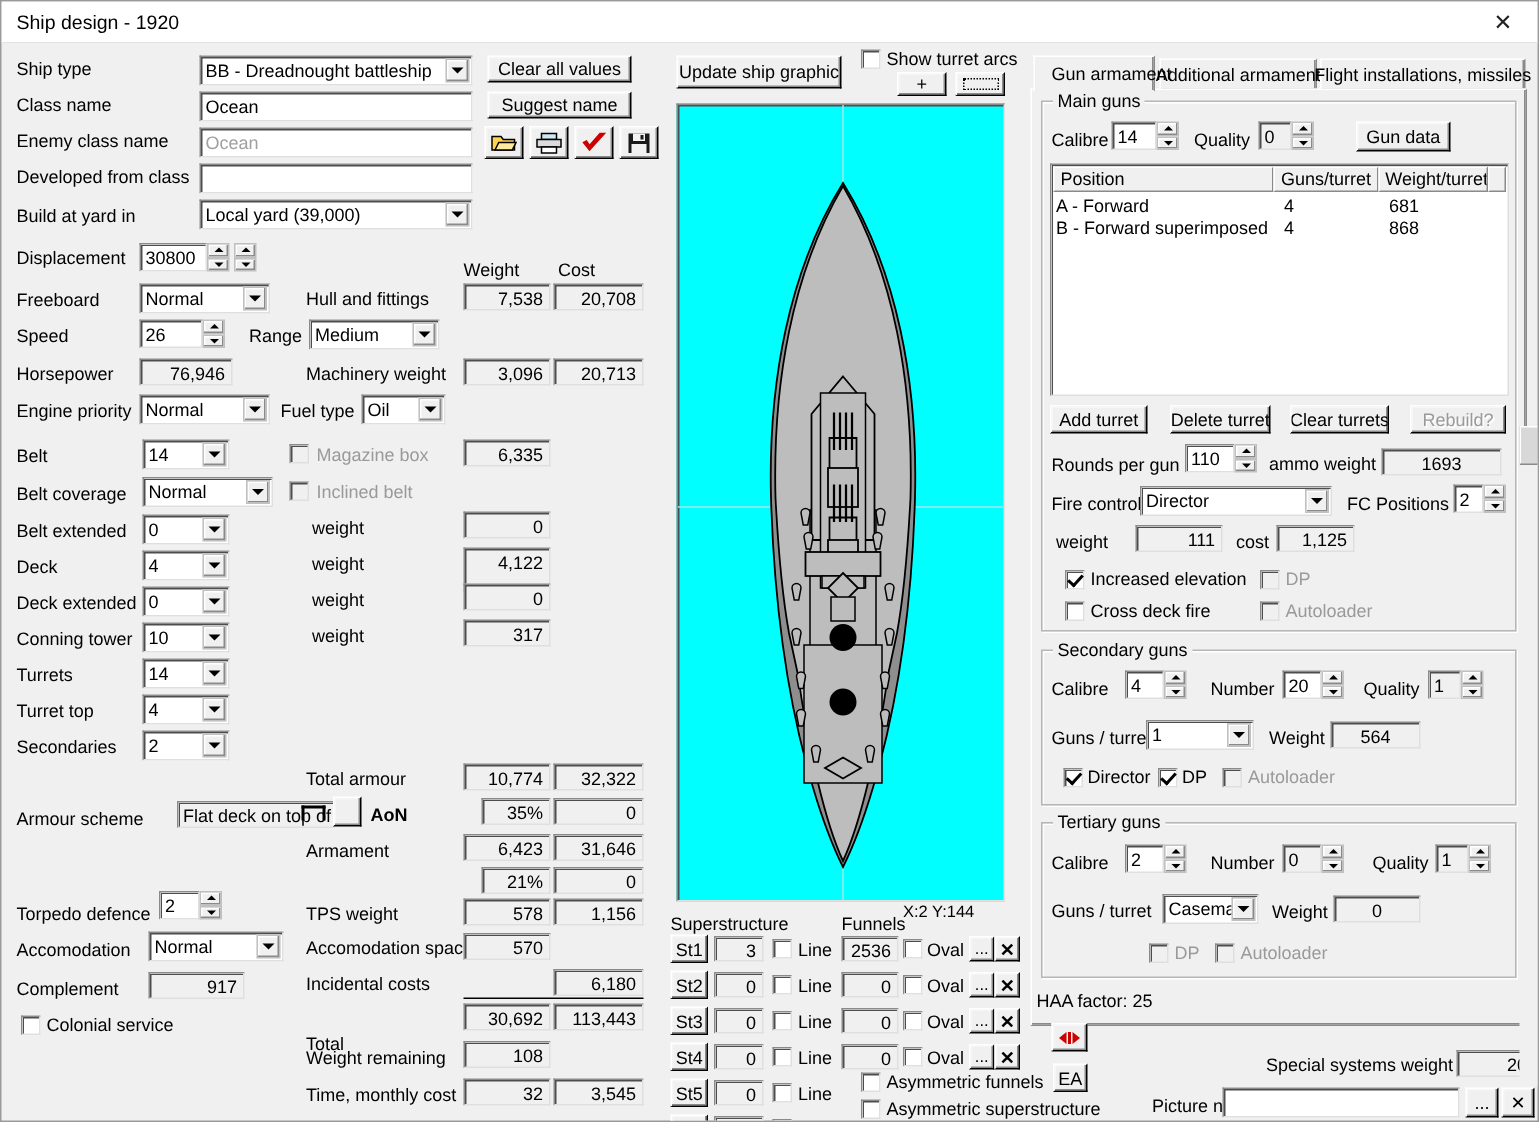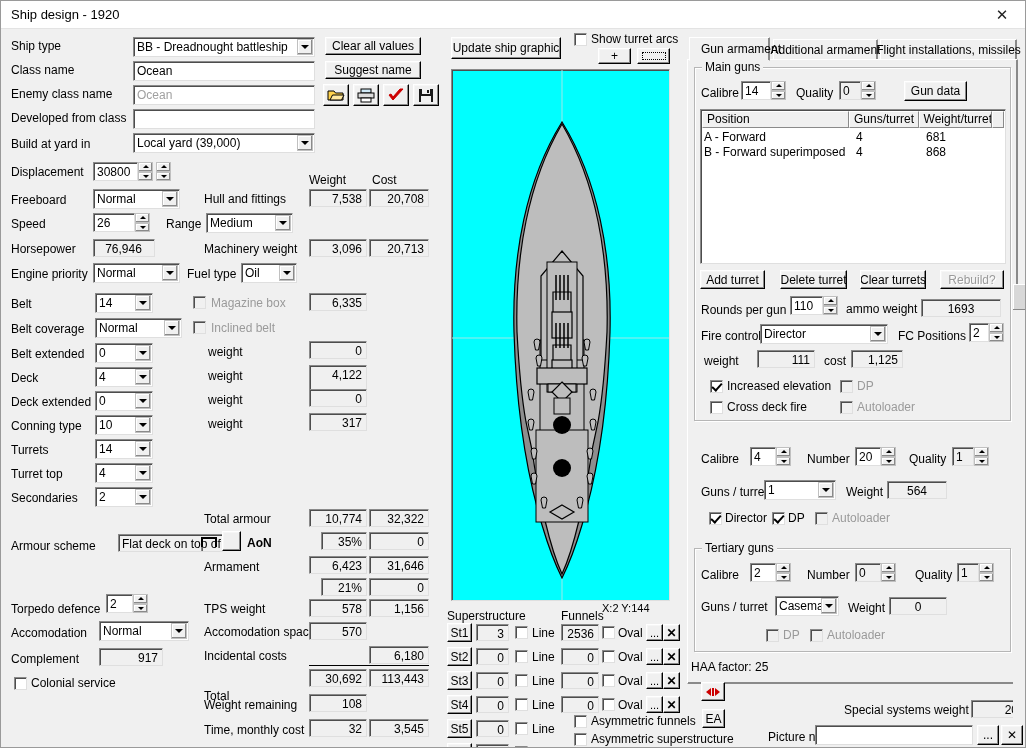--- a/index.html
+++ b/index.html
@@ -264,21 +264,21 @@
       <div class="up"></div>
       <div class="dn"></div>
     </div>
   <div class="lbl" style="left:165px;top:216px;">Range</div>
   <div class="cb" style="left:205px;top:212px;width:87px;height:20px;">
     <span>Medium</span>
     <span class="arrow"></span>
   </div>
 
   <div class="lbl" style="left:10px;top:241px;">Horsepower</div>
-  <div class="tb ro right" style="left:92px;top:238px;width:62px;height:18px;text-align:center;">76,946</div>
+  <div class="tb ro right" style="left:92px;top:238px;width:62px;height:18px;">76,946</div>
   <div class="lbl" style="left:203px;top:241px;">Machinery weight</div>
   <div class="tb ro right" style="left:308px;top:238px;width:58px;height:18px;">3,096</div>
   <div class="tb ro right" style="left:368px;top:238px;width:60px;height:18px;">20,713</div>
 
   <div class="lbl" style="left:10px;top:266px;">Engine priority</div>
   <div class="cb" style="left:92px;top:262px;width:87px;height:20px;">
     <span>Normal</span>
     <span class="arrow"></span>
   </div>
   <div class="lbl" style="left:186px;top:266px;">Fuel type</div>
@@ -321,21 +321,21 @@
   <div class="tb ro right" style="left:308px;top:364px;width:58px;height:30px;">4,122</div>
 
   <div class="lbl" style="left:10px;top:394px;">Deck extended</div>
   <div class="cb" style="left:94px;top:390px;width:58px;height:20px;">
     <span>0</span>
     <span class="arrow"></span>
   </div>
   <div class="lbl" style="left:207px;top:392px;">weight</div>
   <div class="tb ro right" style="left:308px;top:388px;width:58px;height:18px;">0</div>
 
-  <div class="lbl" style="left:10px;top:418px;">Conning type</div>
+  <div class="lbl" style="left:10px;top:418px;">Conning tower</div>
   <div class="cb" style="left:94px;top:414px;width:58px;height:20px;">
     <span>10</span>
     <span class="arrow"></span>
   </div>
   <div class="lbl" style="left:207px;top:416px;">weight</div>
   <div class="tb ro right" style="left:308px;top:412px;width:58px;height:18px;">317</div>
 
   <div class="lbl" style="left:10px;top:442px;">Turrets</div>
   <div class="cb" style="left:94px;top:438px;width:58px;height:20px;">
     <span>14</span>
@@ -628,20 +628,23 @@
   <div class="cbx on" style="left:709px;top:379px;"></div>
   <div class="lbl" style="left:726px;top:378px;">Increased elevation</div>
   <div class="cbx dis" style="left:839px;top:379px;"></div>
   <div class="lbl dis" style="left:856px;top:378px;">DP</div>
 
   <div class="cbx" style="left:709px;top:400px;"></div>
   <div class="lbl" style="left:726px;top:399px;">Cross deck fire</div>
   <div class="cbx dis" style="left:839px;top:400px;"></div>
   <div class="lbl dis" style="left:856px;top:399px;">Autoloader</div>
 
+  <div class="grp" style="left:693px;top:432px;width:317px;height:104px;">
+    <span class="gt">Secondary guns</span>
+  </div>
   <div class="lbl" style="left:700px;top:451px;">Calibre</div>
   <div class="tb" style="left:749px;top:446px;width:26px;height:19px;">4</div>
   <div class="spin" style="left:775px;top:446px;height:19px;">
       <div class="up"></div>
       <div class="dn"></div>
     </div>
   <div class="lbl" style="left:806px;top:451px;">Number</div>
   <div class="tb" style="left:854px;top:446px;width:26px;height:19px;">20</div>
   <div class="spin" style="left:880px;top:446px;height:19px;">
       <div class="up"></div>

